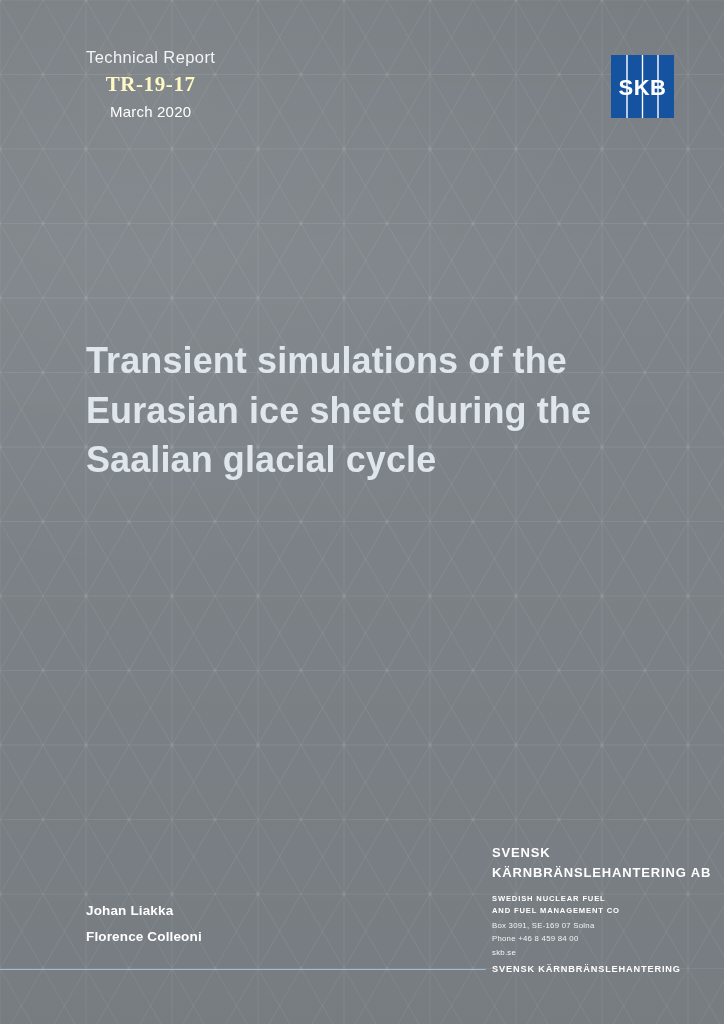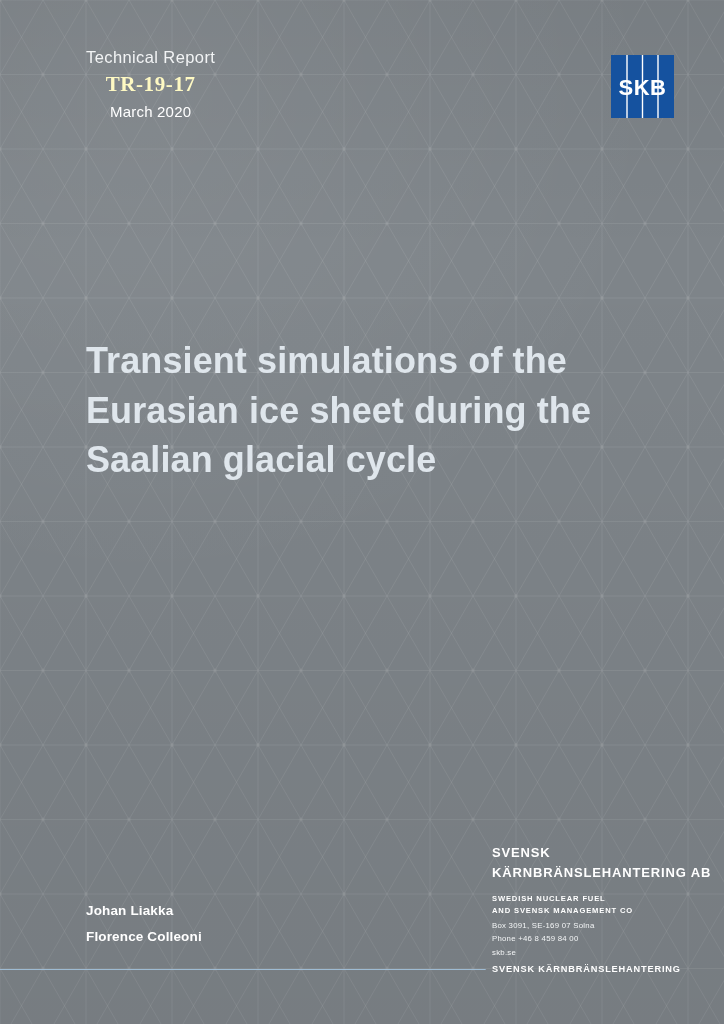--- a/index.html
+++ b/index.html
@@ -216,21 +216,21 @@
 
     <div class="authors">
       <div>Johan Liakka</div>
       <div>Florence Colleoni</div>
     </div>
 
     <div class="publisher">
       <div class="org">SVENSK KÄRNBRÄNSLEHANTERING AB</div>
       <div class="org2">
         <div>SWEDISH NUCLEAR FUEL</div>
-        <div>AND SVENSK MANAGEMENT CO</div>
+        <div>AND FUEL MANAGEMENT CO</div>
       </div>
       <div class="addr">
         <div>Box 3091, SE-169 07 Solna</div>
         <div>Phone +46 8 459 84 00</div>
         <div>skb.se</div>
       </div>
     </div>
 
     <div class="bottom-rule"></div>
     <div class="footer-brand">SVENSK KÄRNBRÄNSLEHANTERING</div>

